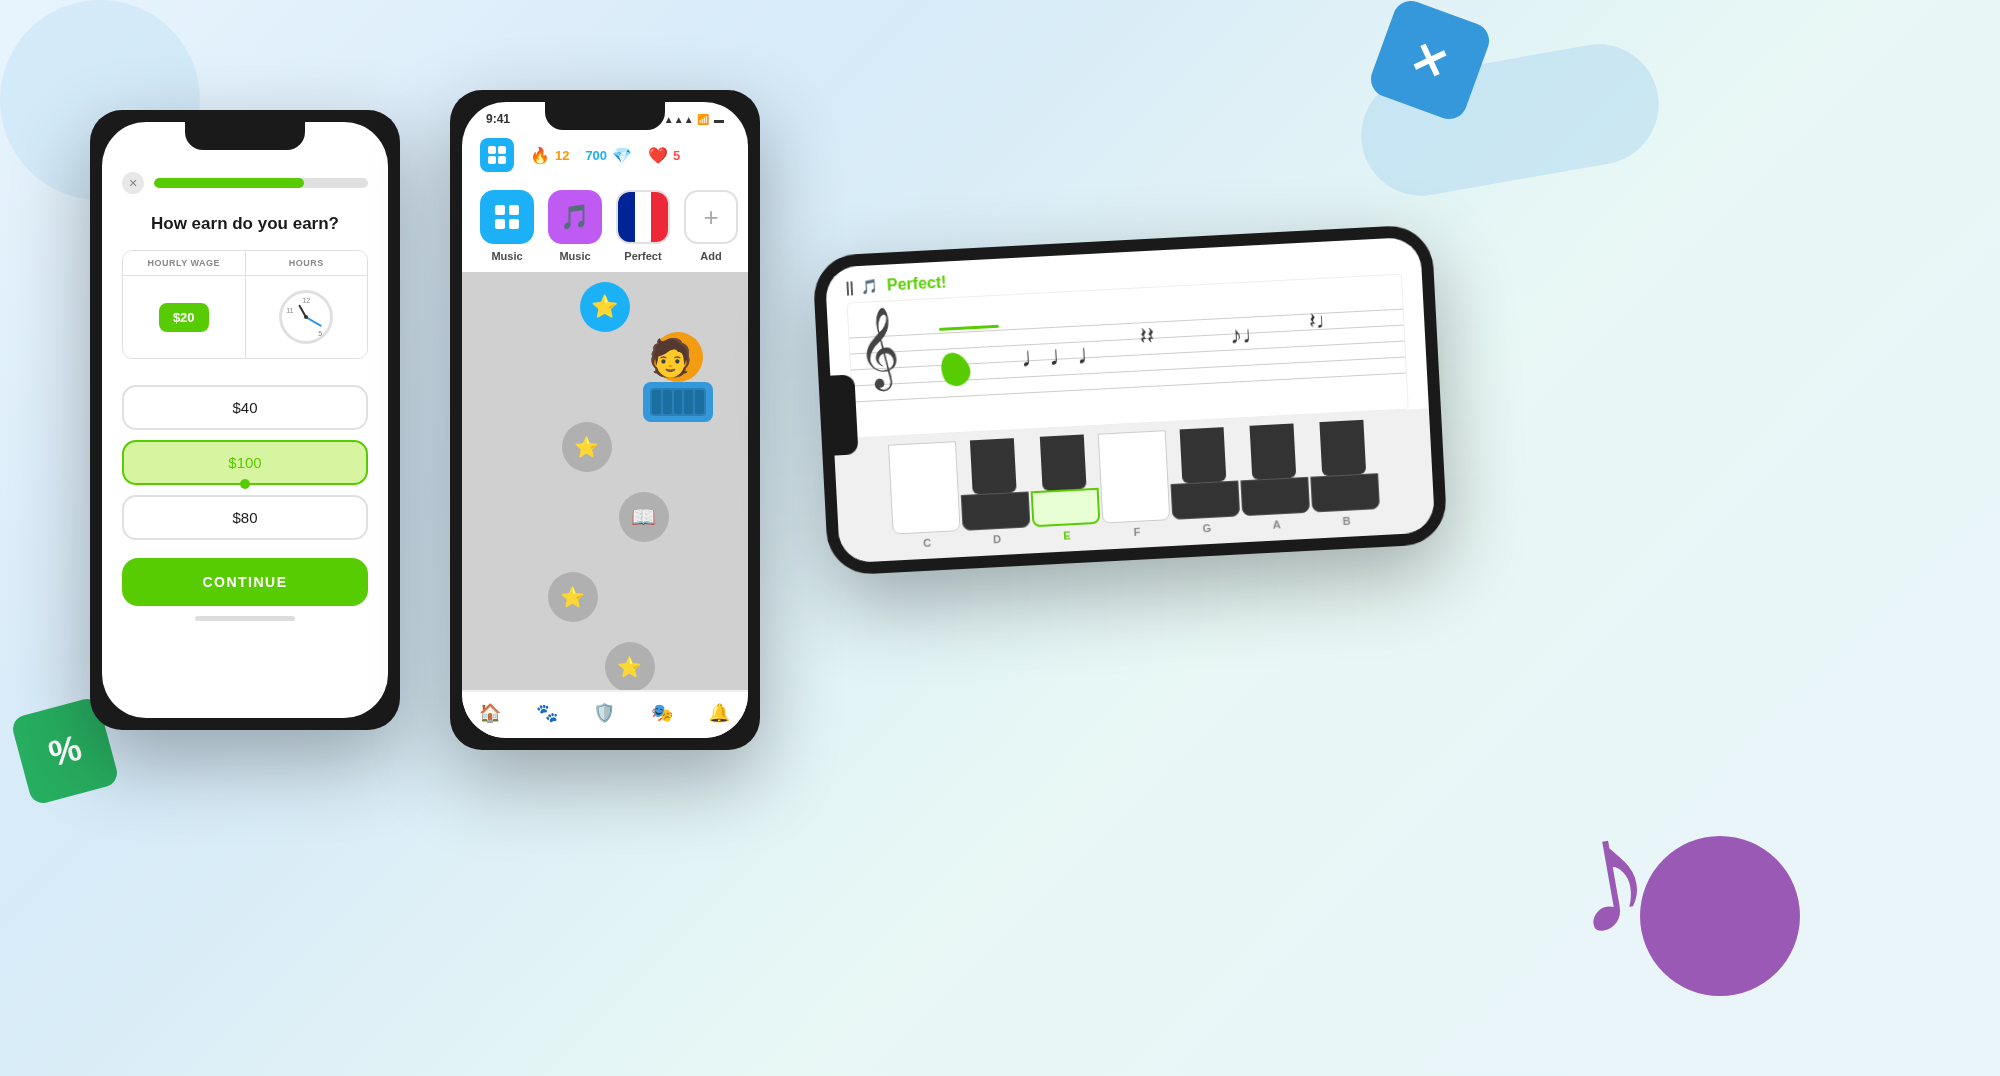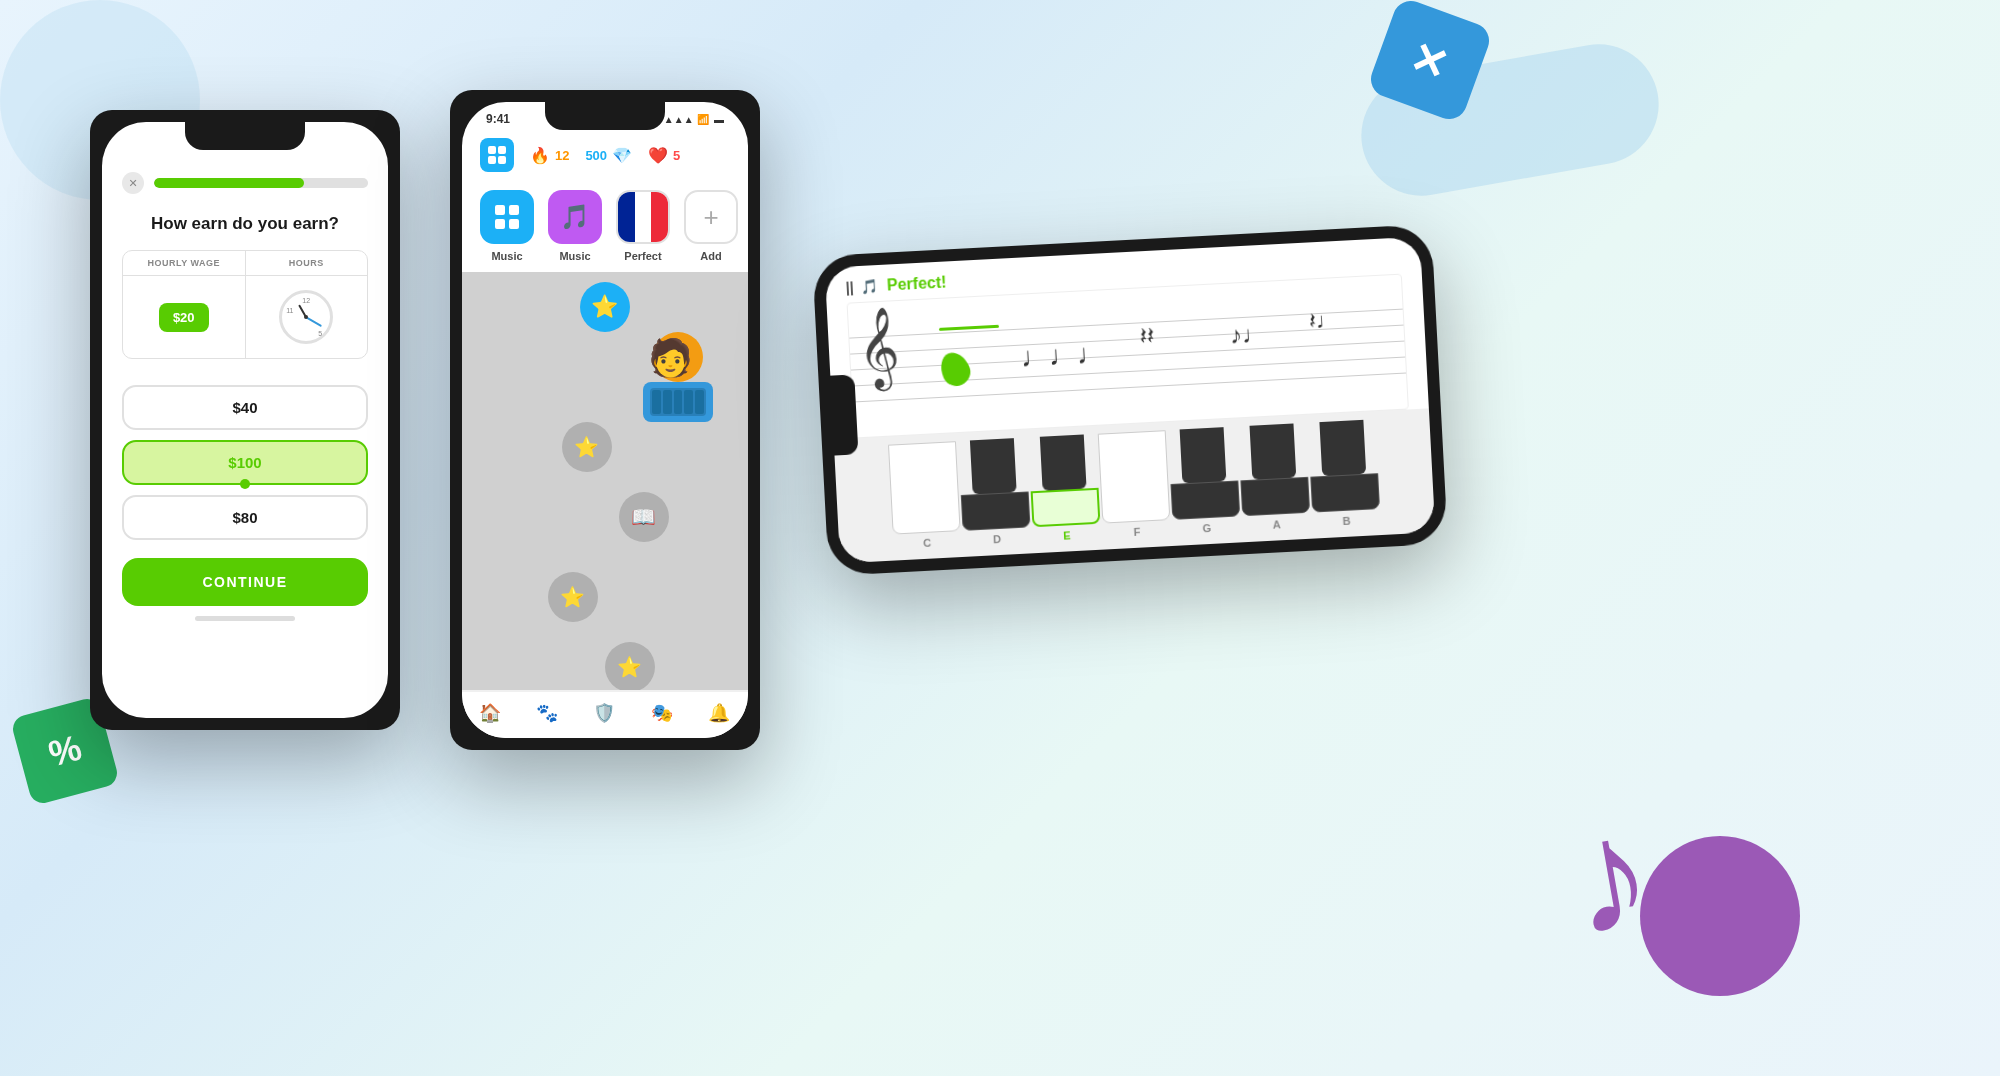--- a/index.html
+++ b/index.html
@@ -67,21 +67,21 @@
       font-size: 160px;
       color: #9b59b6;
       transform: rotate(-10deg);
       line-height: 1;
     }
 
     
     .phone {
       position: absolute;
       background: #1a1a1a;
-      border-radius: 22px;
+      border-radius: 32px;
       padding: 12px;
       box-shadow: 0 30px 80px rgba(0,0,0,0.3);
     }
 
     .phone-inner {
       background: white;
       border-radius: 44px;
       overflow: hidden;
       position: relative;
       width: 100%;
@@ -226,21 +226,21 @@
       background: #333; border-radius: 50%;
     }
 
     
     .answer-option {
       border: 2px solid #e0e0e0;
       border-radius: 14px;
       padding: 12px;
       text-align: center;
       font-size: 15px;
-      font-weight: 700;
+      font-weight: 400;
       color: #1a1a1a;
       margin-bottom: 10px;
       cursor: pointer;
     }
     .answer-option.selected {
       background: #d7f5a0;
       border-color: #58cc02;
       color: #58cc02;
       position: relative;
     }
@@ -567,21 +567,21 @@
           <rect x="11" y="11" width="8" height="8" rx="2" fill="white"></rect>
         </svg>
       </div>
 
       <div class="stat-item">
         <span class="stat-icon">🔥</span>
         <span style="color:#ff9600">12</span>
       </div>
 
       <div class="stat-item">
-        <span class="stat-blue">500</span>
+        <span class="stat-blue">700</span>
         <span class="stat-icon">💎</span>
       </div>
 
       <div class="stat-item">
         <span class="stat-icon">❤️</span>
         <span class="stat-red">5</span>
       </div>
     </div>
 
     <div class="course-tabs">

